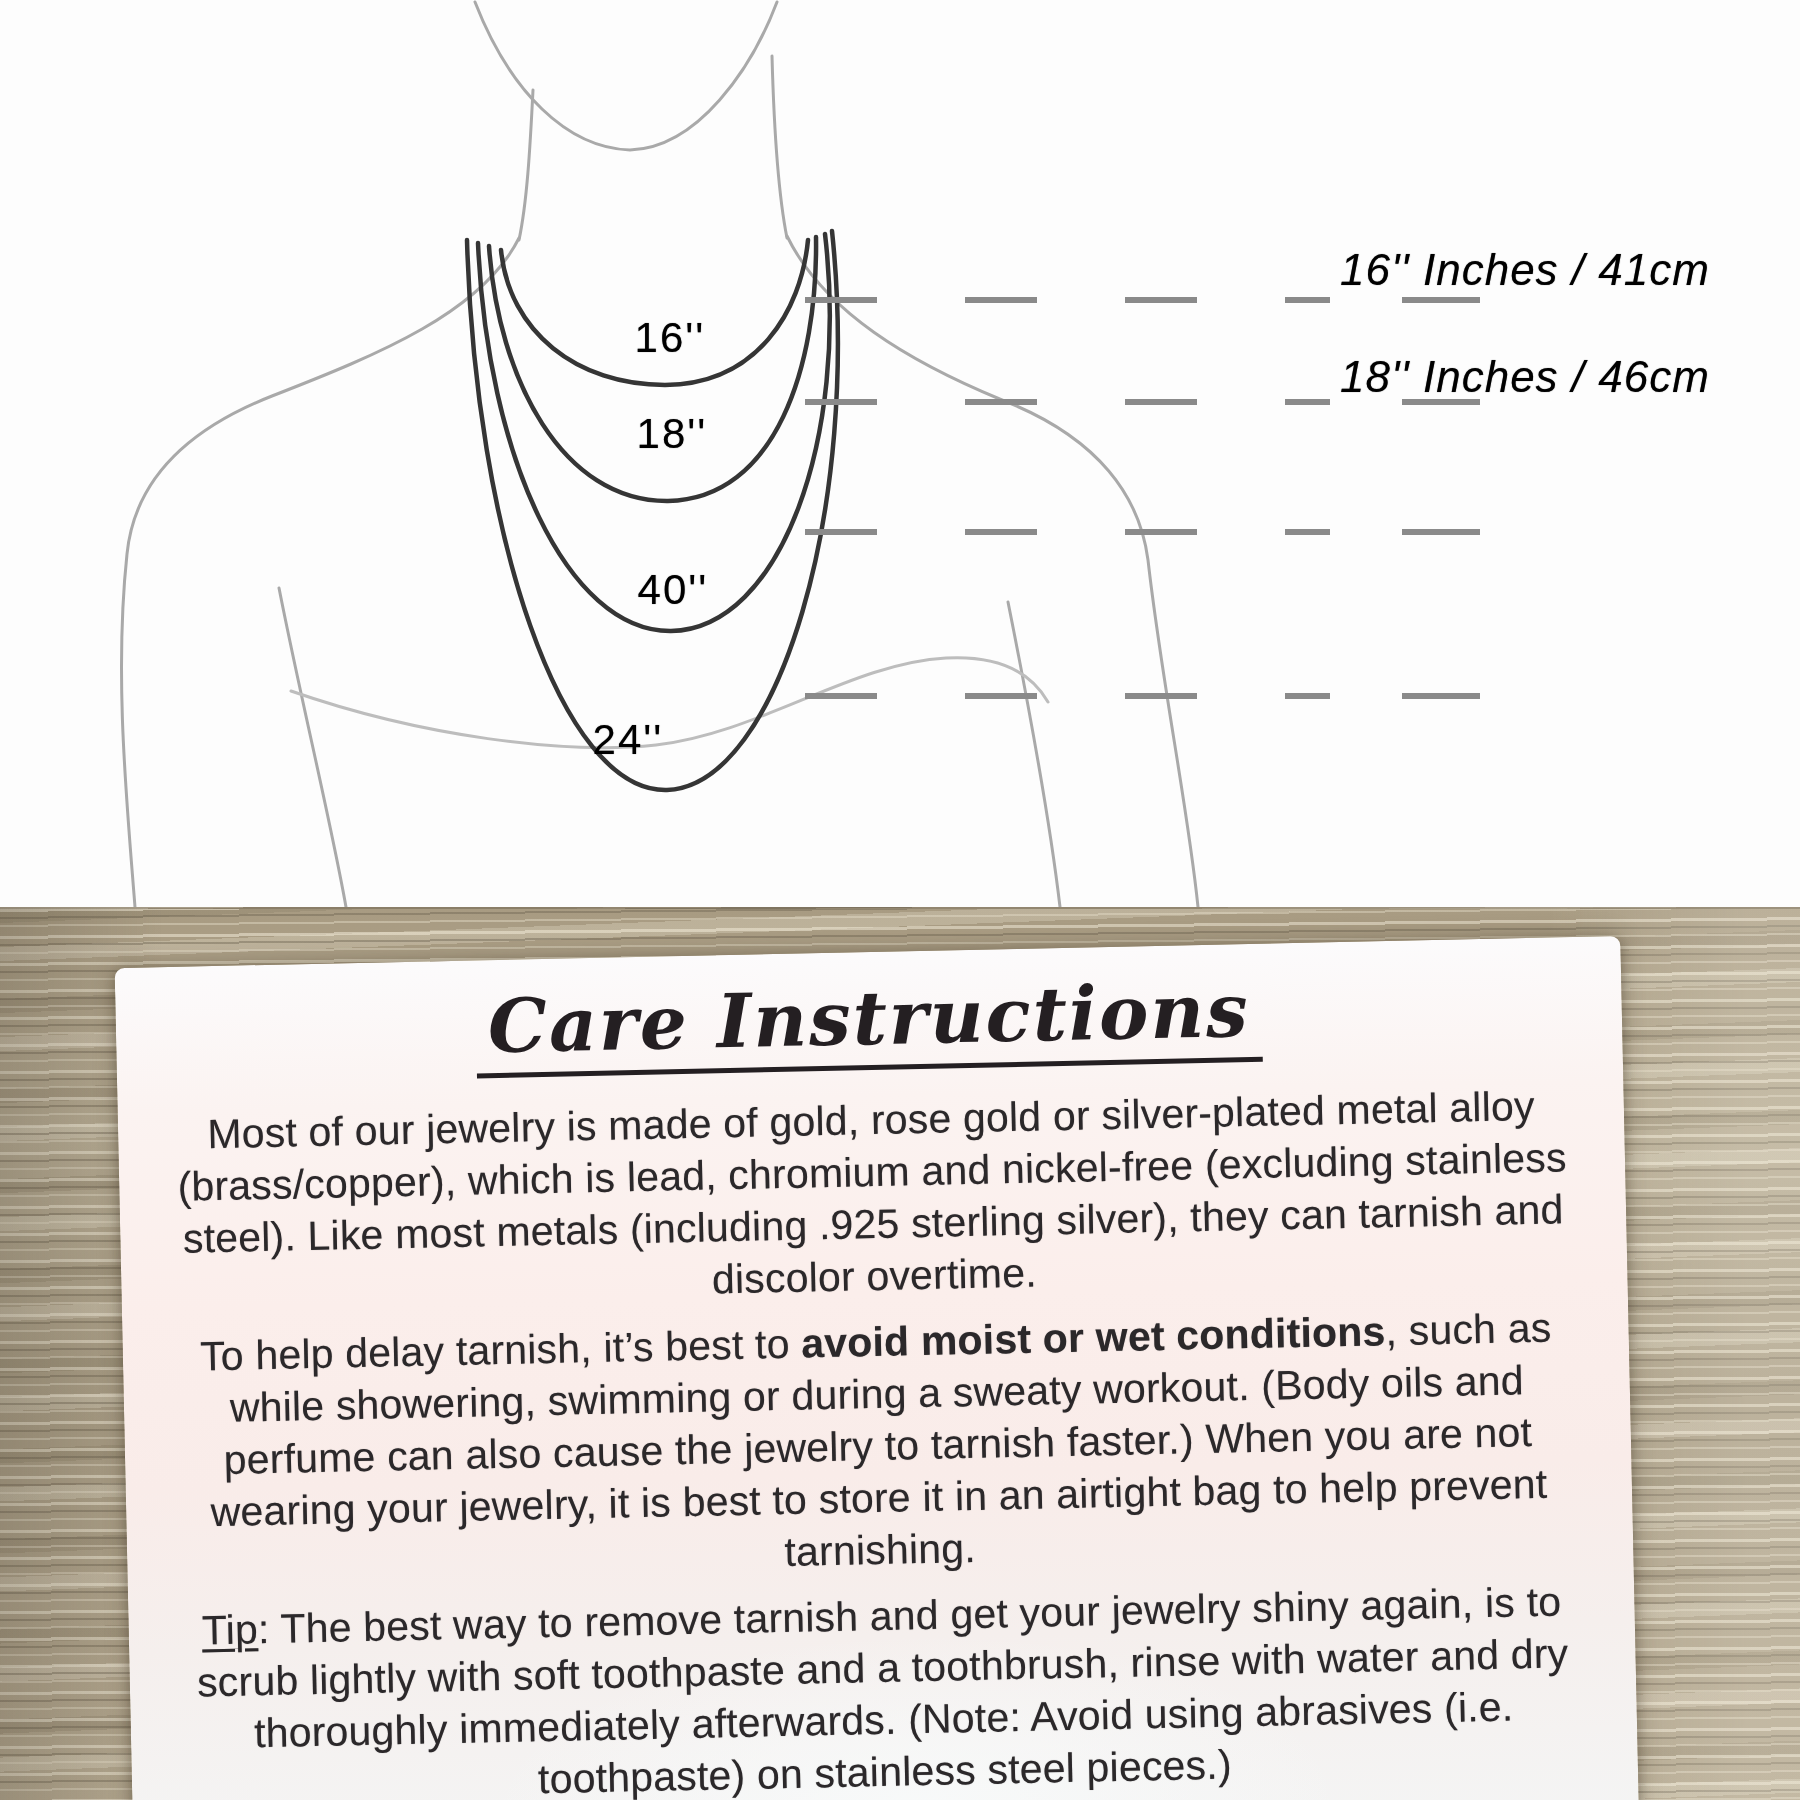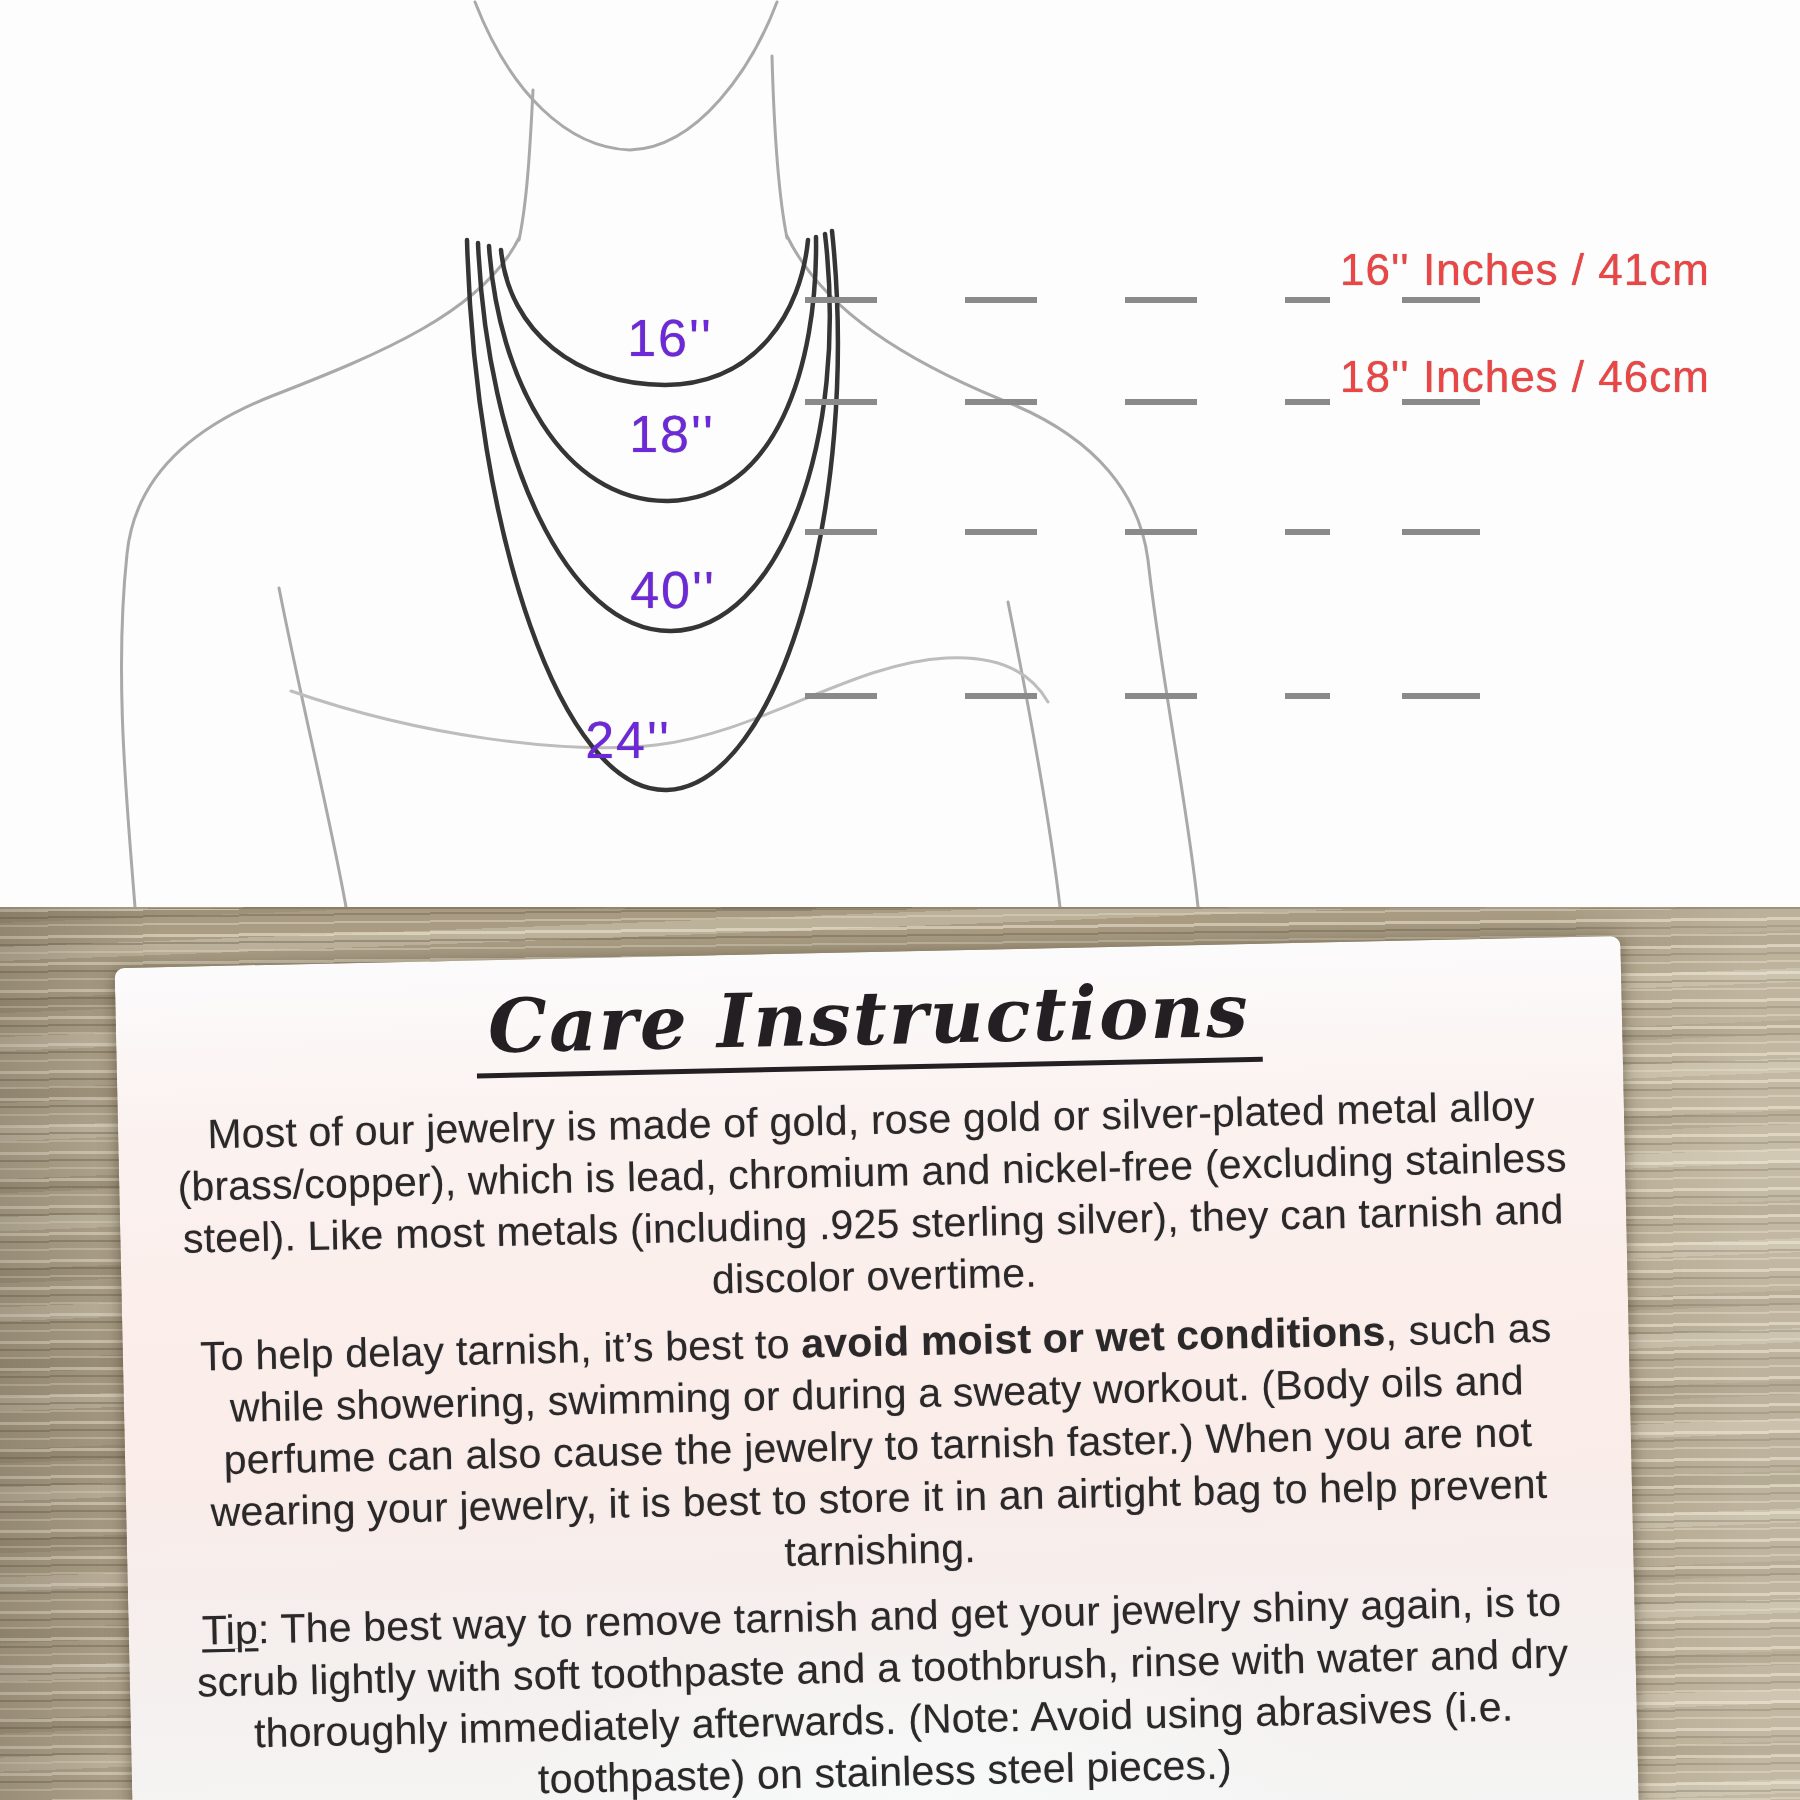--- a/index.html
+++ b/index.html
@@ -5,29 +5,30 @@
   html,body{margin:0;padding:0;background:#e8e8e8;}
   .stage{
     position:relative;width:1800px;height:1800px;overflow:hidden;
     background:#fcfcfc;font-family:"Liberation Sans",sans-serif;
   }
   
   .diagram{position:absolute;left:0;top:0;width:1800px;height:907px;background:#fdfdfd;}
   .diagram svg{position:absolute;left:0;top:0;}
   .size-tag{
     position:absolute;transform:translate(-50%,-50%);
-    font-size:52px;color:#6d28d9;letter-spacing:2px;
+    font-size:42px;color:#000000;letter-spacing:2px;
     text-shadow:0 0 1px rgba(60,60,60,.75);
     white-space:nowrap;
   }
   .size-row-label{
     position:absolute;left:1340px;transform:translateY(-50%);
-    font-size:44px;color:#ef4444;letter-spacing:1px;
+    font-size:44px;color:#000000;letter-spacing:1px;
     text-shadow:0 0 1px rgba(58,58,58,.8);
     white-space:nowrap;
+    font-style:italic;
   }
   .leader-dash{
     position:absolute;left:805px;width:525px;height:6px;
     background:repeating-linear-gradient(90deg,#8a8a8a 0 72px,rgba(0,0,0,0) 72px 160px);
   }
   .label-underline-dash{
     position:absolute;left:1402px;width:78px;height:6px;background:#8a8a8a;
   }
   
   .wood{

